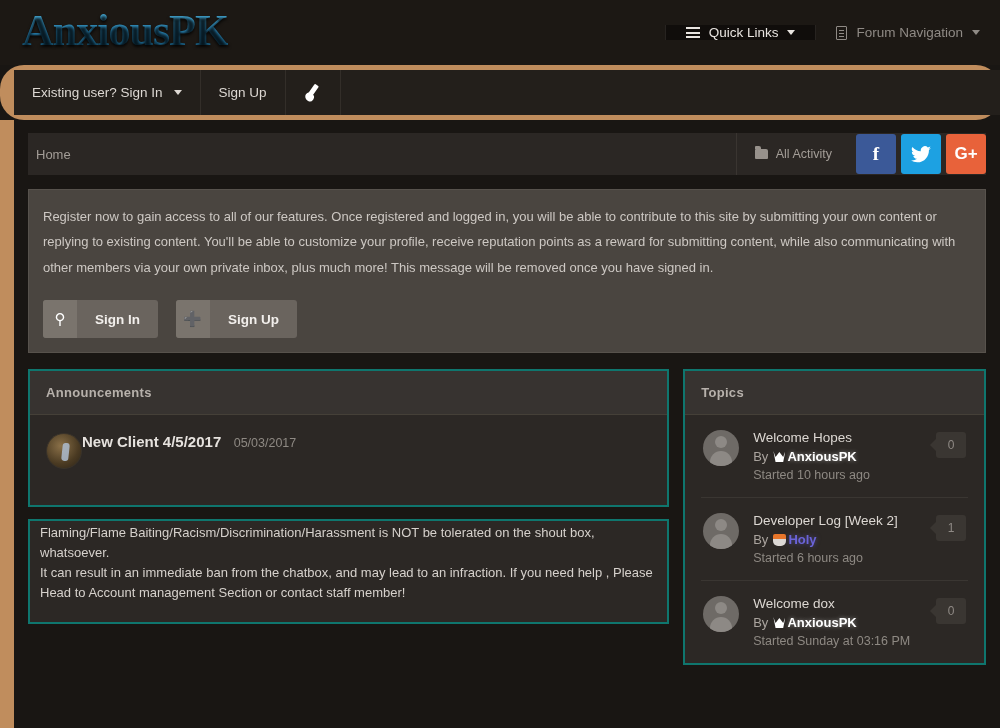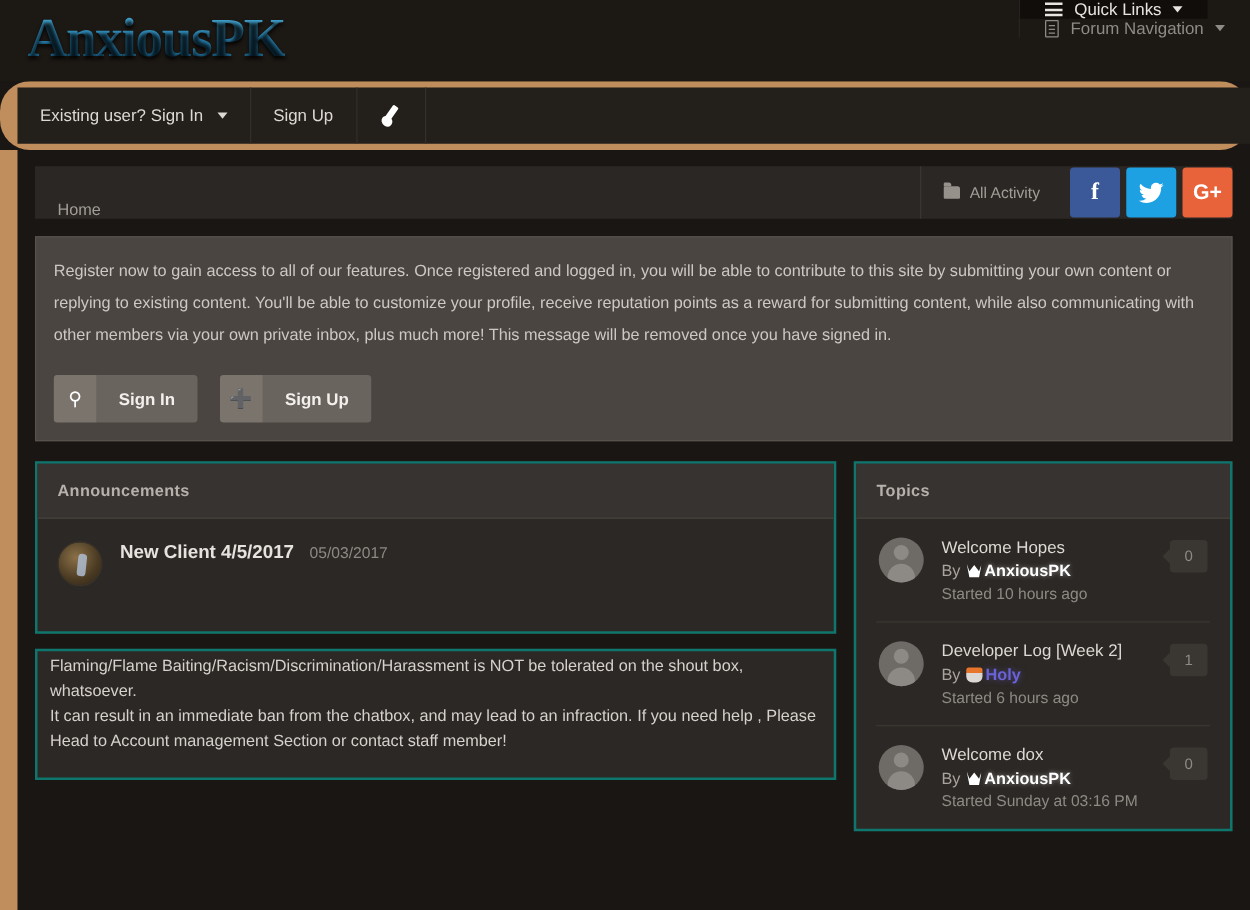--- a/index.html
+++ b/index.html
@@ -31,21 +31,21 @@
     letter-spacing: -1px;
     color: #2a87b8;
     background: linear-gradient(180deg, #4fb4dd 0%, #2a87b8 45%, #0f4e70 100%);
     -webkit-background-clip: text;
     background-clip: text;
     -webkit-text-fill-color: transparent;
     text-shadow: 0 2px 3px rgba(0,0,0,.8);
     line-height: 1;
     padding-bottom: 4px;
   }
-  .topnav { display: flex; align-items: flex-start; flex-direction: column; }
+  .topnav { display: flex; align-items: center; }
   .topnav-item {
     display: flex; align-items: center; gap: 9px;
     padding: 0 20px;
     font-size: 13.5px;
     color: #8f8a85;
     border-left: 1px solid #272320;
     white-space: nowrap;
   }
   .topnav-item.active {
     background: #100d0b;
@@ -133,22 +133,22 @@
 
   
   .crumbbar {
     display: flex; align-items: stretch;
     height: 42px;
     background: #2b2724;
     margin-bottom: 14px;
   }
   .crumb-home {
     flex: 1 1 auto;
-    display: flex; align-items: flex-end;
-    padding-left: 18px;
+    display: flex; align-items: center;
+    padding-left: 8px;
     font-size: 13px;
     color: #a39d97;
   }
   .crumb-activity {
     display: flex; align-items: center; gap: 8px;
     padding: 0 18px;
     font-size: 12.5px;
     color: #a39d97;
     border-left: 1px solid #3a3531;
     text-align: right;
@@ -236,21 +236,21 @@
     padding: 14px 16px;
     font-size: 13px;
     font-weight: bold;
     color: #b7b1ab;
     letter-spacing: .3px;
     display: flex; align-items: center; justify-content: space-between;
   }
   .block-body { padding: 14px 16px; }
 
   
-  .ann-row { display: flex; align-items: flex-start; gap: 14px; padding: 4px 0 22px; }
+  .ann-row { display: flex; align-items: flex-start; padding: 4px 0 22px; }
   .ann-av {
     width: 36px; height: 36px; border-radius: 50%;
     background: radial-gradient(circle at 40% 35%, #8a7048, #4a3a22 60%, #2a2217);
     flex: 0 0 auto;
     border: 1px solid #3a332a;
     position: relative; overflow: hidden;
   }
   .ann-av::after {
     content: ""; position: absolute; left: 45%; top: 25%;
     width: 7px; height: 18px; background: #aebdd0; border-radius: 3px;

